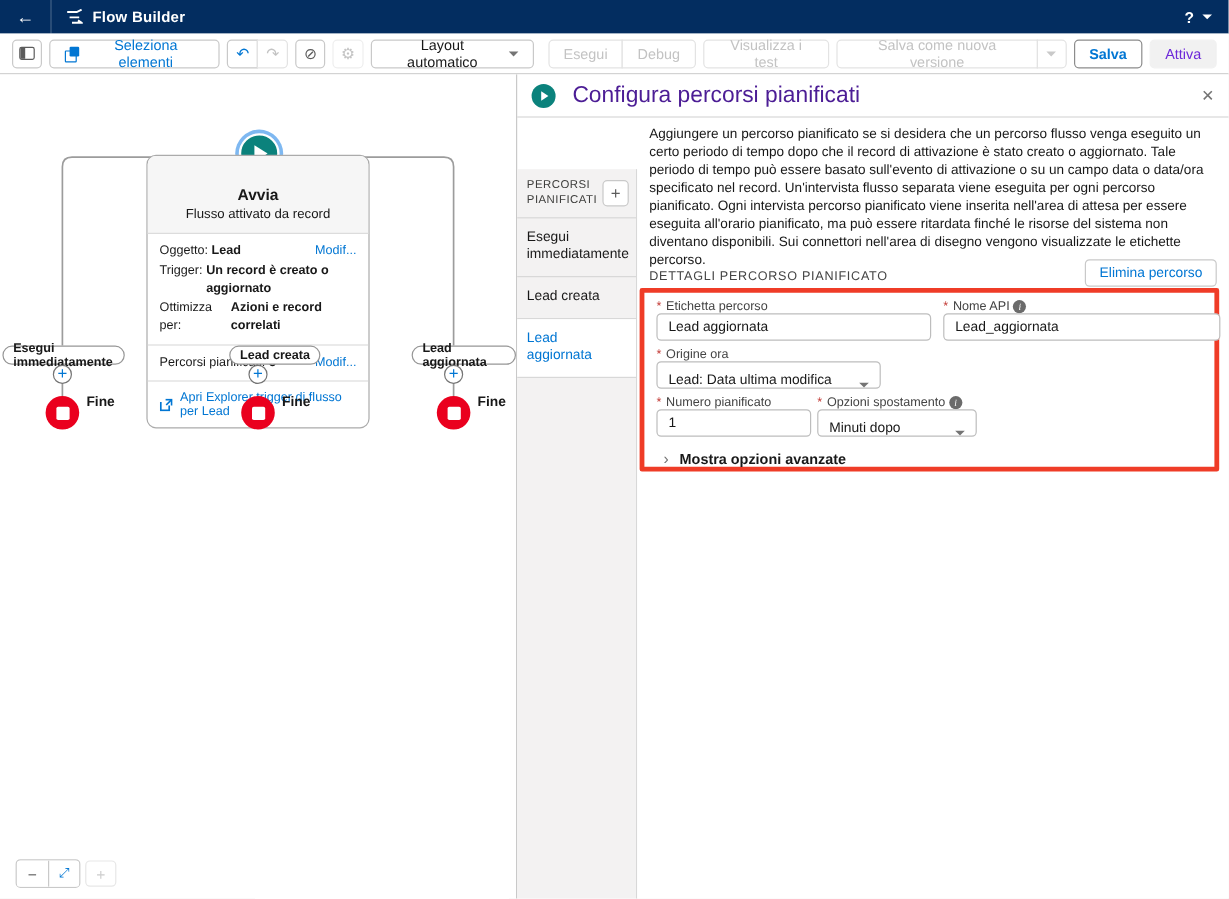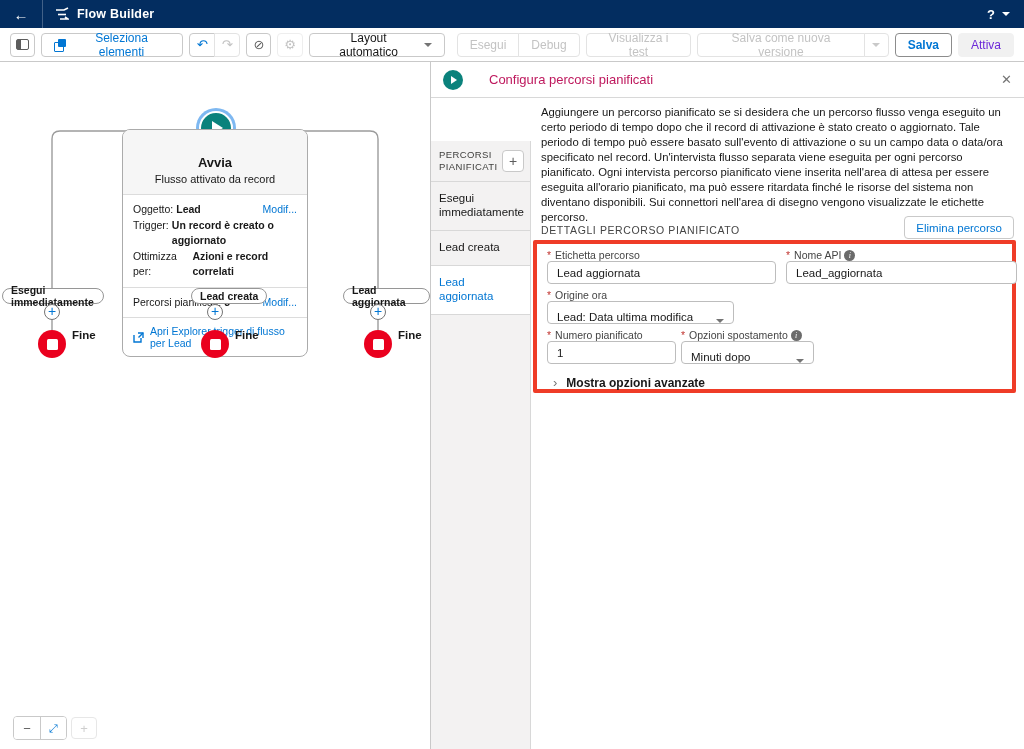--- a/index.html
+++ b/index.html
@@ -62,21 +62,21 @@
   .zoomctl .grp { display:flex; border:1px solid #c9c9c9; border-radius:4px; overflow:hidden; }
   .zoomctl button { width:26px; height:22px; background:#fff; border:none; font-size:13px; color:#5c5c5c; cursor:pointer; font-family:inherit; }
   .zoomctl .grp button + button { border-left:1px solid #c9c9c9; }
   .zoomctl .zin { margin-left:4px; border:1px solid #e7e7e7; border-radius:4px; color:#cecece; cursor:default; }
 
   
   .panel { position:absolute; top:62px; left:430px; width:594px; height:687px; background:#fff; border-left:1px solid #c9c9c9; }
   .panel-head { height:36px; border-bottom:1px solid #d8d8d8; display:flex; align-items:center; padding:0 12px; }
   .panel-head .pcircle { width:20px; height:20px; border-radius:50%; background:#0b827c; display:flex; align-items:center; justify-content:center; }
   .panel-head .pcircle .tri { width:0; height:0; border-top:4px solid transparent; border-bottom:4px solid transparent; border-left:6px solid #fff; margin-left:2px; }
-  .panel-head .ptitle { font-size:13px; color:#be185d; margin-left:26px; }
+  .panel-head .ptitle { font-size:19px; color:#4c1d95; margin-left:14px; }
   .panel-head .close { margin-left:auto; color:#747474; font-size:13px; cursor:pointer; }
 
   .panel-body { position:absolute; top:37px; left:0; right:0; bottom:0; display:flex; }
   .ptabs { width:100px; background:#f3f2f2; border-right:1px solid #d8d8d8; flex:0 0 auto;margin-top:42px; }
   .ptabs .thead { display:flex; align-items:center; padding:8px 6px 8px 8px; border-bottom:1px solid #d8d8d8; }
   .ptabs .thead .tlabel { font-size:9.5px; letter-spacing:.4px; color:#3e3e3c; text-transform:uppercase; line-height:12px; width:58px; }
   .ptabs .addbtn { width:22px; height:22px; border:1px solid #c9c9c9; border-radius:4px; background:#fff; color:#5c5c5c; font-size:14px; line-height:1; cursor:pointer; margin-left:auto; font-family:inherit; }
   .ptabs .titem { padding:9px 8px 11px; font-size:11.5px; color:#181818; line-height:14px; border-bottom:1px solid #d8d8d8; cursor:pointer; }
   .ptabs .titem.sel { background:#fff; color:#0176d3; }
 

